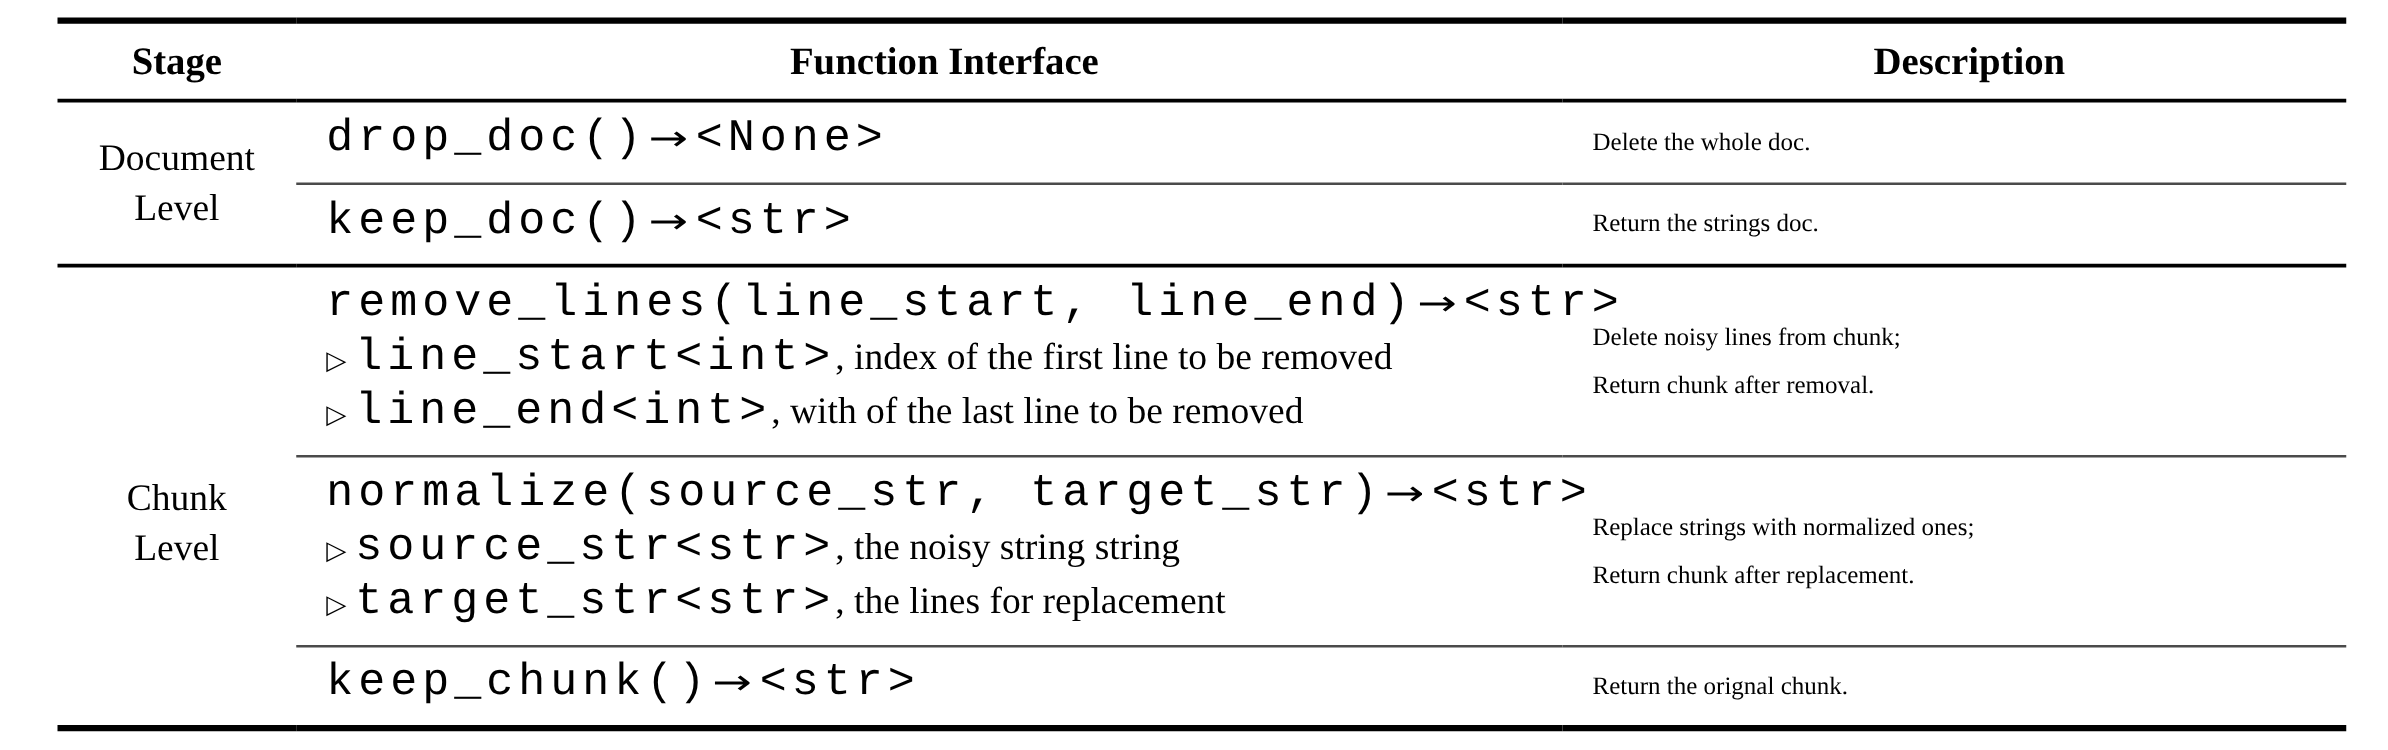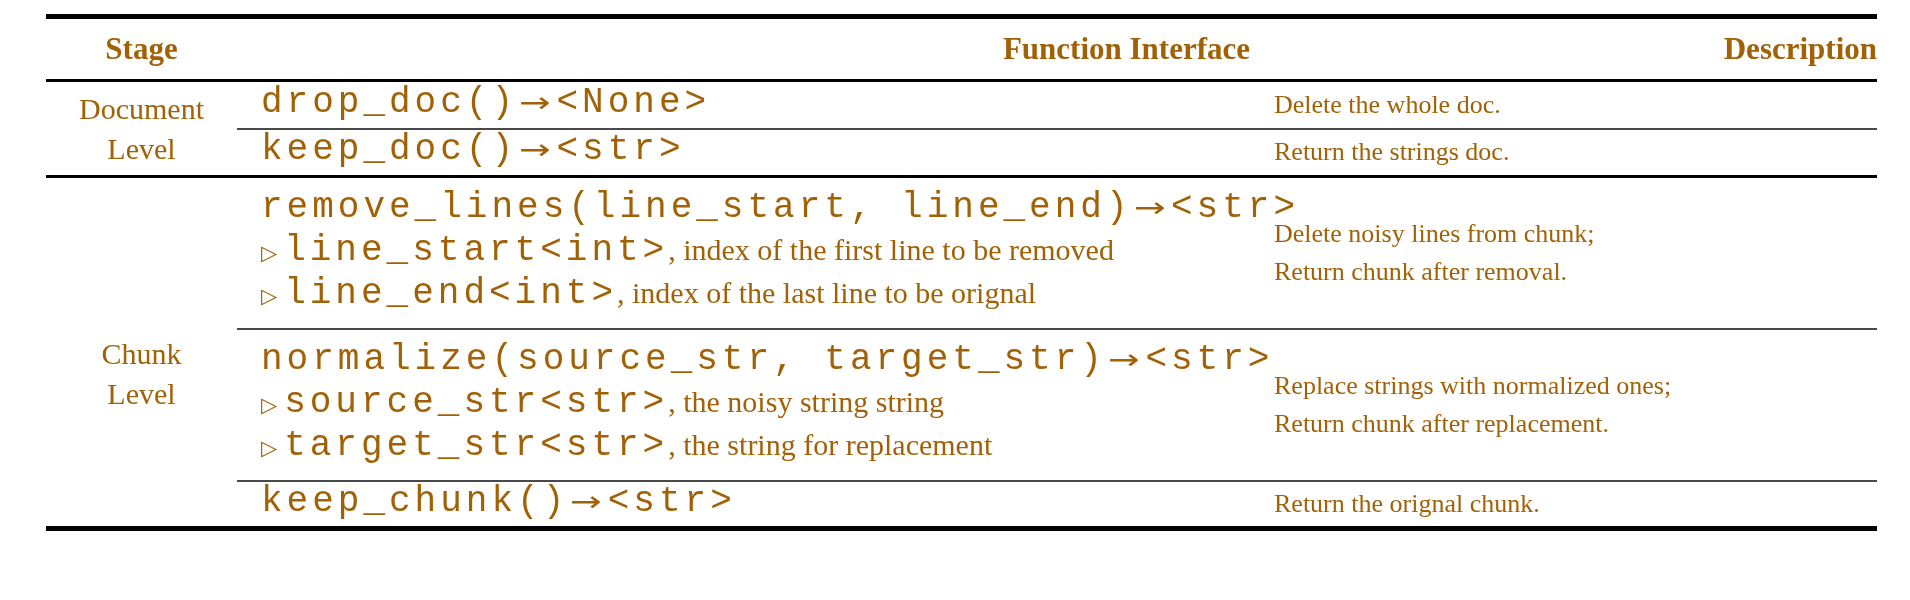--- a/index.html
+++ b/index.html
@@ -6,21 +6,21 @@
     margin: 0; padding: 0;
     width: 1910px; height: 600px;
     background: #ffffff;
     overflow: hidden;
   }
   .page {
     position: relative;
     width: 1910px; height: 600px;
     background: #ffffff;
     font-family: "Liberation Serif", serif;
-    color: #a16207;
+    color: #000000;
   }
   table.spec {
     position: absolute;
     left: 46px; top: 14px;
     width: 1831px;
     border-collapse: collapse;
     table-layout: fixed;
     border-top: 5px solid #000000;
     border-bottom: 5px solid #000000;
   }
@@ -31,34 +31,34 @@
   thead th {
     font-family: "Liberation Serif", serif;
     font-weight: bold;
     font-size: 31px;
     height: 60px;
     border-bottom: 3px solid #000000;
     vertical-align: middle;
     padding: 0;
   }
   th.th-stage { text-align: center; }
-  th.th-if, th.th-desc { text-align: right; padding-left: 24px; }
+  th.th-if, th.th-desc { text-align: center; padding-left: 24px; }
 
   td { vertical-align: middle; padding: 0; }
 
   td.stage-cell {
     text-align: center;
     font-size: 30px;
     line-height: 40px;
   }
   td.stage-chunk { padding-top: 44px; }
 
   td.if-cell, td.desc-cell { padding-left: 24px; padding-right: 8px; }
 
-  tr.row-short { height: 48px; }
+  tr.row-short { height: 66px; }
   tr.row-tall  { height: 152px; }
 
   .cline       { border-bottom: 2px solid #4a4a4a; }
   .section-end { border-bottom: 3px solid #000000; }
 
   .mono {
     font-family: "Liberation Mono", monospace;
     font-size: 36px;
     letter-spacing: 4px;
     white-space: pre;
@@ -78,21 +78,21 @@
     margin-right: 7px;
   }
   .note {
     font-family: Liberation Serif, serif;
     font-size: 30px;
     letter-spacing: 0;
     margin-top: 20px;
   }
   .desc-line {
     font-family: "Liberation Serif", serif;
-    font-size: 26px;
+    font-size: 20px;
     line-height: 38px;
     white-space: nowrap;
   }
 </style>
 </head>
 <body>
 
 <div class="page">
   <table class="spec">
     <colgroup>
@@ -129,32 +129,32 @@
           </td>
         </tr>
         <tr class="row-tall">
           <td rowspan="3" class="stage-cell stage-chunk">
             <div>Chunk</div>
             <div>Level</div>
           </td>
           <td class="if-cell cline">
             <div class="sig-line"><span class="mono">remove_lines(line_start, line_end)</span><span class="arrow">→</span><span class="mono">&lt;str&gt;</span></div>
             <div class="param-line"><span class="marker">▷</span><span class="mono">line_start&lt;int&gt;</span><span class="note">, index of the first line to be removed</span></div>
-            <div class="param-line"><span class="marker">▷</span><span class="mono">line_end&lt;int&gt;</span><span class="note">, index of the last line to be orignal</span></div>
+            <div class="param-line"><span class="marker">▷</span><span class="mono">line_end&lt;int&gt;</span><span class="note">, with of the last line to be removed</span></div>
           </td>
           <td class="desc-cell cline">
             <div class="desc-line">Delete noisy lines from chunk;</div>
             <div class="desc-line">Return chunk after removal.</div>
           </td>
         </tr>
         <tr class="row-tall">
           <td class="if-cell cline">
             <div class="sig-line"><span class="mono">normalize(source_str, target_str)</span><span class="arrow">→</span><span class="mono">&lt;str&gt;</span></div>
             <div class="param-line"><span class="marker">▷</span><span class="mono">source_str&lt;str&gt;</span><span class="note">, the noisy string string</span></div>
-            <div class="param-line"><span class="marker">▷</span><span class="mono">target_str&lt;str&gt;</span><span class="note">, the string for replacement</span></div>
+            <div class="param-line"><span class="marker">▷</span><span class="mono">target_str&lt;str&gt;</span><span class="note">, the lines for replacement</span></div>
           </td>
           <td class="desc-cell cline">
             <div class="desc-line">Replace strings with normalized ones;</div>
             <div class="desc-line">Return chunk after replacement.</div>
           </td>
         </tr>
         <tr class="row-short">
           <td class="if-cell">
             <div class="sig-line"><span class="mono">keep_chunk()</span><span class="arrow">→</span><span class="mono">&lt;str&gt;</span></div>
           </td>

